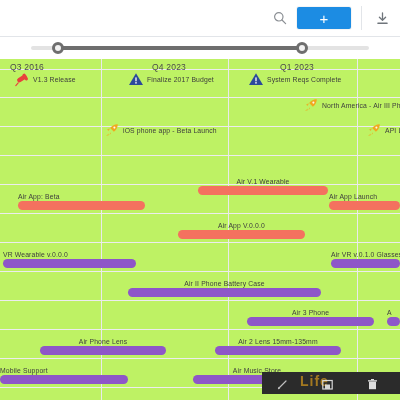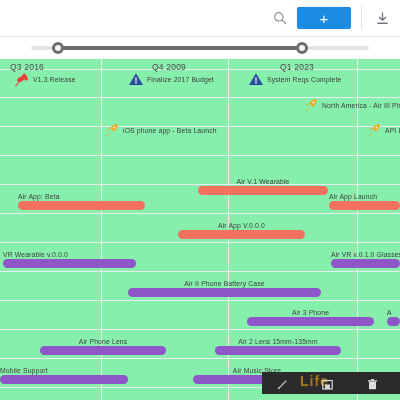--- a/index.html
+++ b/index.html
@@ -48,21 +48,21 @@
   .slider-handle{
     position:absolute;top:-4px;width:12px;height:12px;border-radius:50%;
     background:#f2f2f2;border:3px solid #6e6e6e;box-sizing:border-box;cursor:pointer;
   }
   .sh-a{left:21px;}
   .sh-b{left:265px;}
 
   
   .chart{
     position:absolute;left:0;top:59px;width:400px;height:341px;overflow:hidden;
-    background:#86efac;
+    background:#bef264;
   }
   .vgrid{position:absolute;top:0;bottom:0;width:1px;background:#e9e9ec;}
   .hgrid{position:absolute;left:0;right:0;height:1px;background:#ececef;}
 
   .qlabel{
     position:absolute;top:3px;font-size:8.5px;color:#4a4a4a;letter-spacing:.2px;
     white-space:nowrap;
   }
 
   
@@ -144,21 +144,21 @@
         <div class="hgrid" style="top: 154px;"></div>
         <div class="hgrid" style="top: 183px;"></div>
         <div class="hgrid" style="top: 212px;"></div>
         <div class="hgrid" style="top: 241px;"></div>
         <div class="hgrid" style="top: 270px;"></div>
         <div class="hgrid" style="top: 299px;"></div>
         <div class="hgrid" style="top: 328px;"></div>
       </div>
     <div id="quarter-layer">
         <div class="qlabel" style="left: 10px;">Q3 2016</div>
-        <div class="qlabel" style="left: 152px;">Q4 2009</div>
+        <div class="qlabel" style="left: 152px;">Q4 2023</div>
         <div class="qlabel" style="left: 280px;">Q1 2023</div>
       </div>
     <div id="milestone-layer">
         <div class="ms" style="left: 14px; top: 12px;">
           <span class="ms-ico"><svg width="16" height="16" viewBox="0 0 16 16">
               <line x1="4.2" y1="11.8" x2="1.8" y2="14.6" stroke="#e8413c" stroke-width="1.1" stroke-linecap="round"></line>
               <rect x="2.6" y="5.2" width="10.6" height="4.6" rx="2.3" transform="rotate(-32 7.9 7.5)" fill="#e8413c"></rect>
               <rect x="9.6" y="2.4" width="3.2" height="7.4" rx="1.5" transform="rotate(-32 11.2 6.1)" fill="#e8413c"></rect>
             </svg></span>
           <span class="ms-label">V1.3 Release</span>

